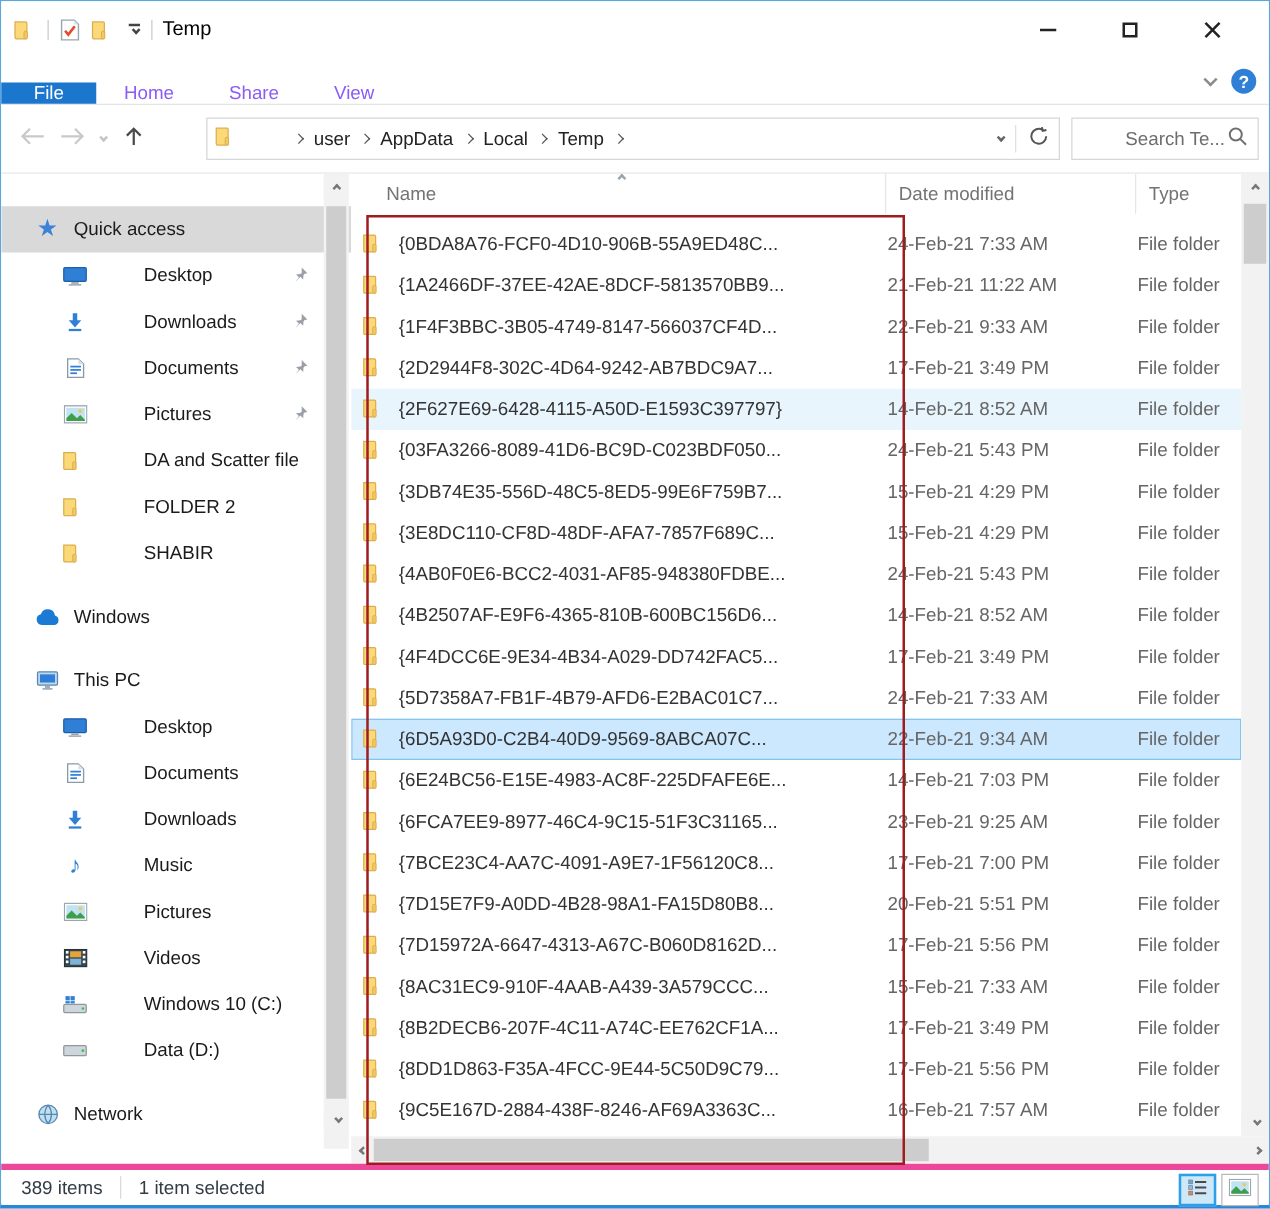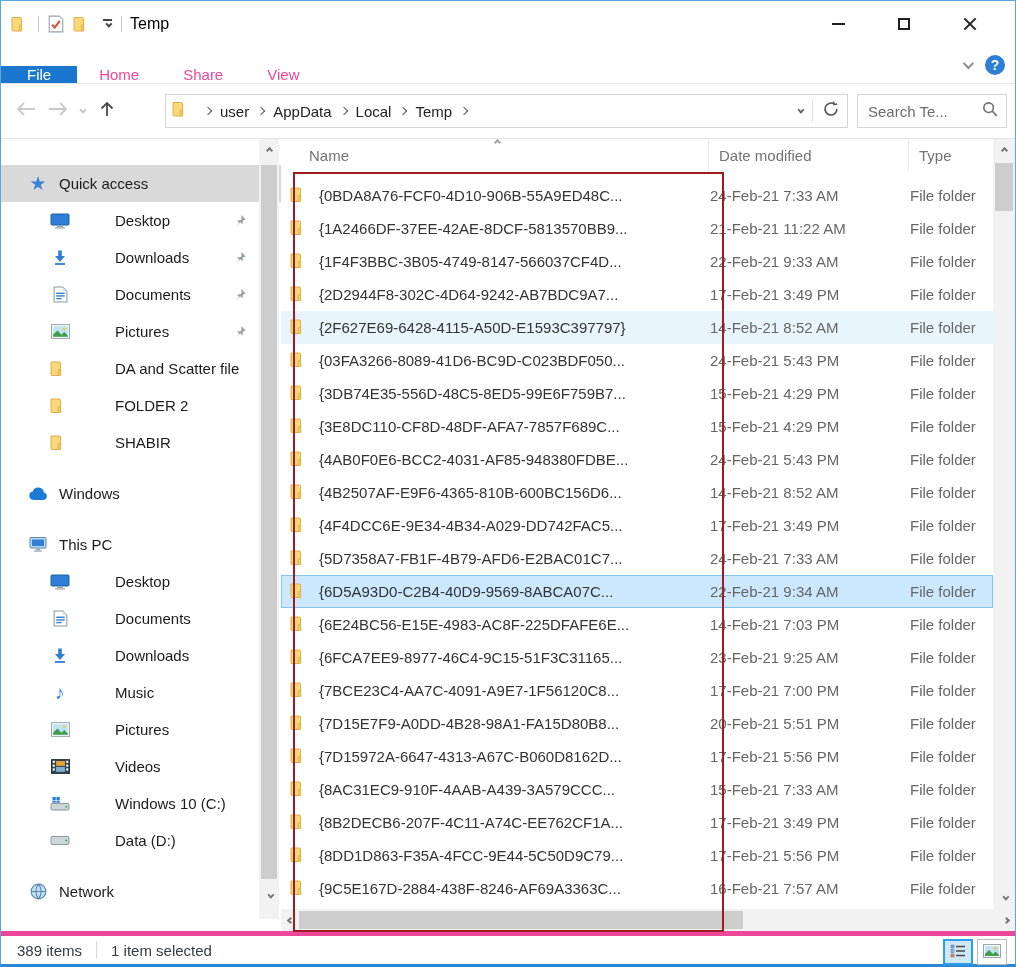--- a/index.html
+++ b/index.html
@@ -29,42 +29,42 @@
   .win-btn { width:66px; height:45px; display:flex; align-items:center; justify-content:center; cursor:pointer; }
   .glyph-min { width:13px; height:2px; background:#222; }
   .glyph-max { width:12px; height:12px; border:2px solid #222; }
   .glyph-close { position:relative; width:14px; height:14px; }
   .glyph-close:before,.glyph-close:after { content:""; position:absolute; left:-1px; top:6px; width:16px; height:2px; background:#222; }
   .glyph-close:before { transform:rotate(45deg); }
   .glyph-close:after { transform:rotate(-45deg); }
 
   
   .tabs { position:absolute; left:0; right:0; top:45px; height:38px; background:#fff; border-bottom:1px solid #e4e4e4; display:flex; align-items:flex-end; }
-  .tab { padding:0 22px; display:flex; align-items:center; font-size:15px; color:#ec4899; cursor:pointer; }
+  .tab { padding:0 22px; display:flex; align-items:center; font-size:15px; color:#8b5cf6; cursor:pointer; }
   .tab.active { background:#1b76cd; color:#fff; padding:0 26px; }
   .tabs-right { position:absolute; right:10px; top:0; height:38px; display:flex; align-items:center; gap:14px; }
   .chev { display:inline-block; width:8px; height:8px; border-right:2px solid #777; border-bottom:2px solid #777; }
   .chev.down { transform:rotate(45deg) translateY(-2px); }
   .chev.up { transform:rotate(-135deg); }
   .chev.right { transform:rotate(-45deg); }
   .chev.left { transform:rotate(135deg); }
   .chev.sm { width:5px; height:5px; }
   .help-circle { width:20px; height:20px; border-radius:50%; background:#2f7fd6; color:#fff; font-size:14px; font-weight:bold; display:flex; align-items:center; justify-content:center; cursor:pointer; }
 
   
   .toolbar { position:absolute; left:0; right:0; top:83px; height:55px; background:#fff; border-bottom:1px solid #e4e4e4; display:flex; align-items:center; padding:0 8px 0 6px; }
   .nav-btns { display:flex; align-items:center; gap:10px; width:158px; padding-left:8px; flex:none; }
-  .addr-box { flex:1; height:34px; border:1px solid #d6d6d6; display:flex; align-items:center; padding:0 4px 0 6px; background:#fff; }
+  .addr-box { flex:1; height:34px; border:1px solid #d6d6d6; display:flex; align-items:center; padding:0 4px 0 6px; background:#fff;gap:31px; }
   .crumb-folder { margin-right:6px; }
   .crumb { font-size:15px; color:#222; padding:0 2px; cursor:pointer; white-space:nowrap; }
   .crumb-sep { margin:0 7px; display:inline-block; width:6px; height:6px; border-right:1.6px solid #555; border-bottom:1.6px solid #555; transform:rotate(-45deg); }
   .addr-right { margin-left:auto; display:flex; align-items:center; gap:10px; padding-right:4px; }
   .addr-divider { width:1px; height:22px; background:#e0e0e0; }
   .search-box { width:150px; height:34px; border:1px solid #d6d6d6; margin-left:9px; display:flex; align-items:center; padding:0 8px; flex:none; }
-  .search-box input { border:none; outline:none; width:100%; font-size:15px; color:#555; font-family:"Liberation Sans",sans-serif; background:transparent; }
+  .search-box input { border:none; outline:none; width:100%; font-size:15px; color:#555; font-family:"Liberation Sans",sans-serif; background:transparent;text-align:right; }
   .search-box input::placeholder { color:#6d6d6d; opacity:1; }
 
   
   .main { position:absolute; left:0; right:0; top:138px; height:792px; background:#fff; }
 
   
   .sidebar { position:absolute; left:0; top:0; width:280px; height:792px; overflow:hidden; }
   .side-list { padding-top:26px; }
   .side-item { height:37px; display:flex; align-items:center; font-size:15px; color:#1b1b1b; cursor:pointer; position:relative; padding-right:34px; }
   .side-item .s-ico { width:22px; height:20px; display:flex; align-items:center; justify-content:center; margin-right:10px; flex:none; }

